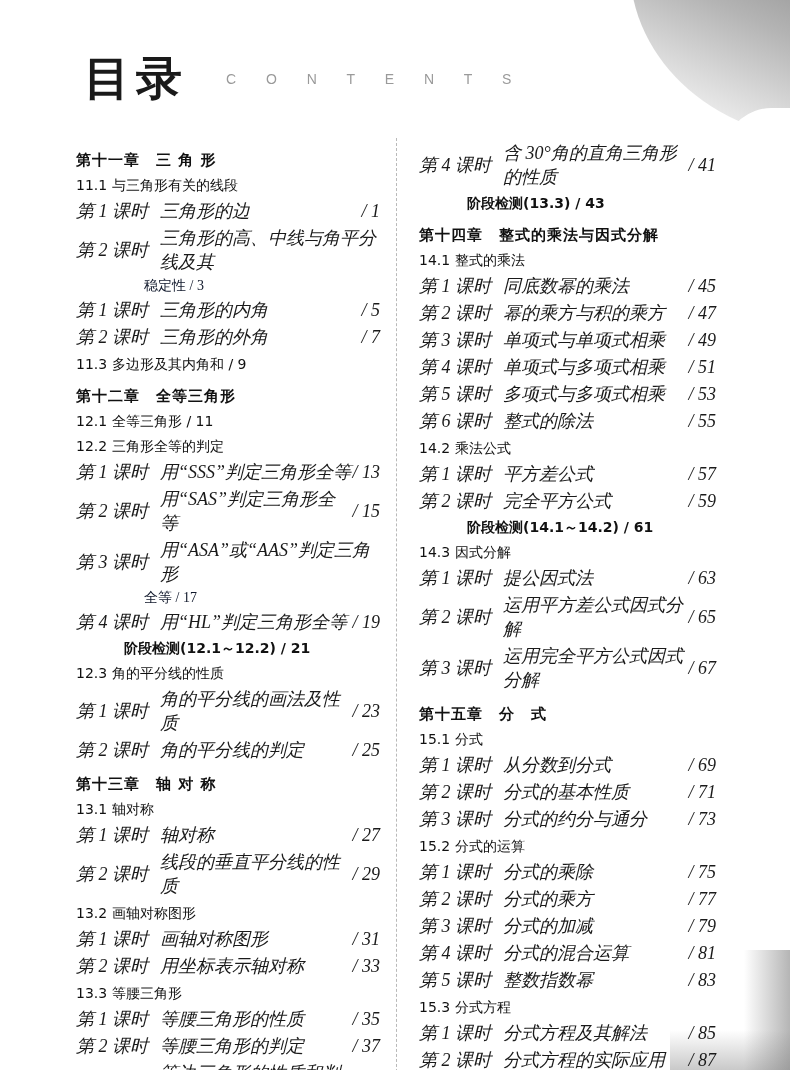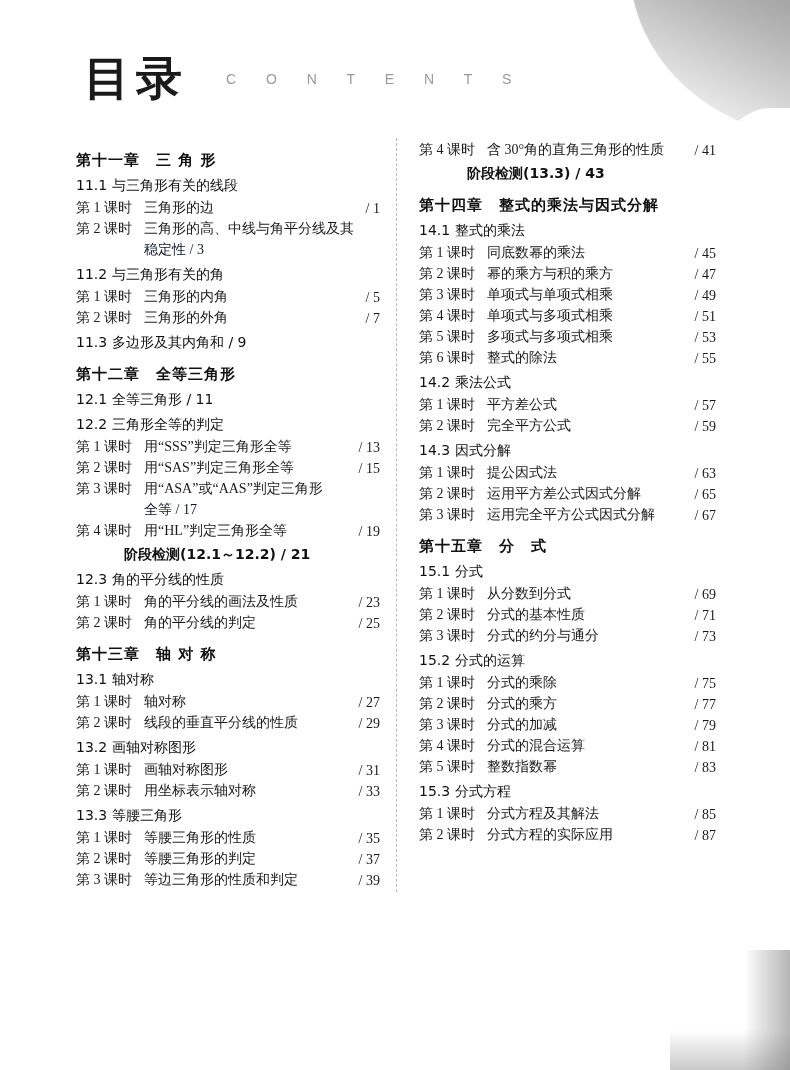--- a/index.html
+++ b/index.html
@@ -121,25 +121,26 @@
     font-weight: normal;
     font-size: 14px;
     margin: 7px 0 4px 0;
     color: #111;
   }
   .section .num {
     display: inline-block;
     min-width: 36px;
   }
   .lesson {
-    font-size: 14px;
+    font-size: 18px;
     margin: 3px 0;
     color: #1a1a1a;
     display: flex;
-    align-items: flex-end;
+    align-items: center;
+    font-style: italic;
   }
   .lesson .lnum {
     flex: 0 0 auto;
     white-space: nowrap;
   }
   .lesson .ltext {
     margin-left: 12px;
     flex: 1 1 auto;
   }
   .lesson .page {
@@ -183,21 +184,20 @@
         <span class="lnum">第 1 课时</span>
         <span class="ltext">三角形的边</span>
         <span class="page">/ 1</span>
       </div>
       <div class="lesson">
         <span class="lnum">第 2 课时</span>
         <span class="ltext">三角形的高、中线与角平分线及其</span>
         <span class="page"></span>
       </div>
       <div class="cont-line">稳定性  / 3</div>
-      <div class="section"><span class="num">11.2</span><span>与三角形有关的角</span></div>
       <div class="lesson">
         <span class="lnum">第 1 课时</span>
         <span class="ltext">三角形的内角</span>
         <span class="page">/ 5</span>
       </div>
       <div class="lesson">
         <span class="lnum">第 2 课时</span>
         <span class="ltext">三角形的外角</span>
         <span class="page">/ 7</span>
       </div>
@@ -321,20 +321,21 @@
       <div class="lesson">
         <span class="lnum">第 1 课时</span>
         <span class="ltext">平方差公式</span>
         <span class="page">/ 57</span>
       </div>
       <div class="lesson">
         <span class="lnum">第 2 课时</span>
         <span class="ltext">完全平方公式</span>
         <span class="page">/ 59</span>
       </div>
+      <div class="stagetest">阶段检测(14.1～14.2)  / 61</div>
       <div class="section"><span class="num">14.3</span><span>因式分解</span></div>
       <div class="lesson">
         <span class="lnum">第 1 课时</span>
         <span class="ltext">提公因式法</span>
         <span class="page">/ 63</span>
       </div>
       <div class="lesson">
         <span class="lnum">第 2 课时</span>
         <span class="ltext">运用平方差公式因式分解</span>
         <span class="page">/ 65</span>

